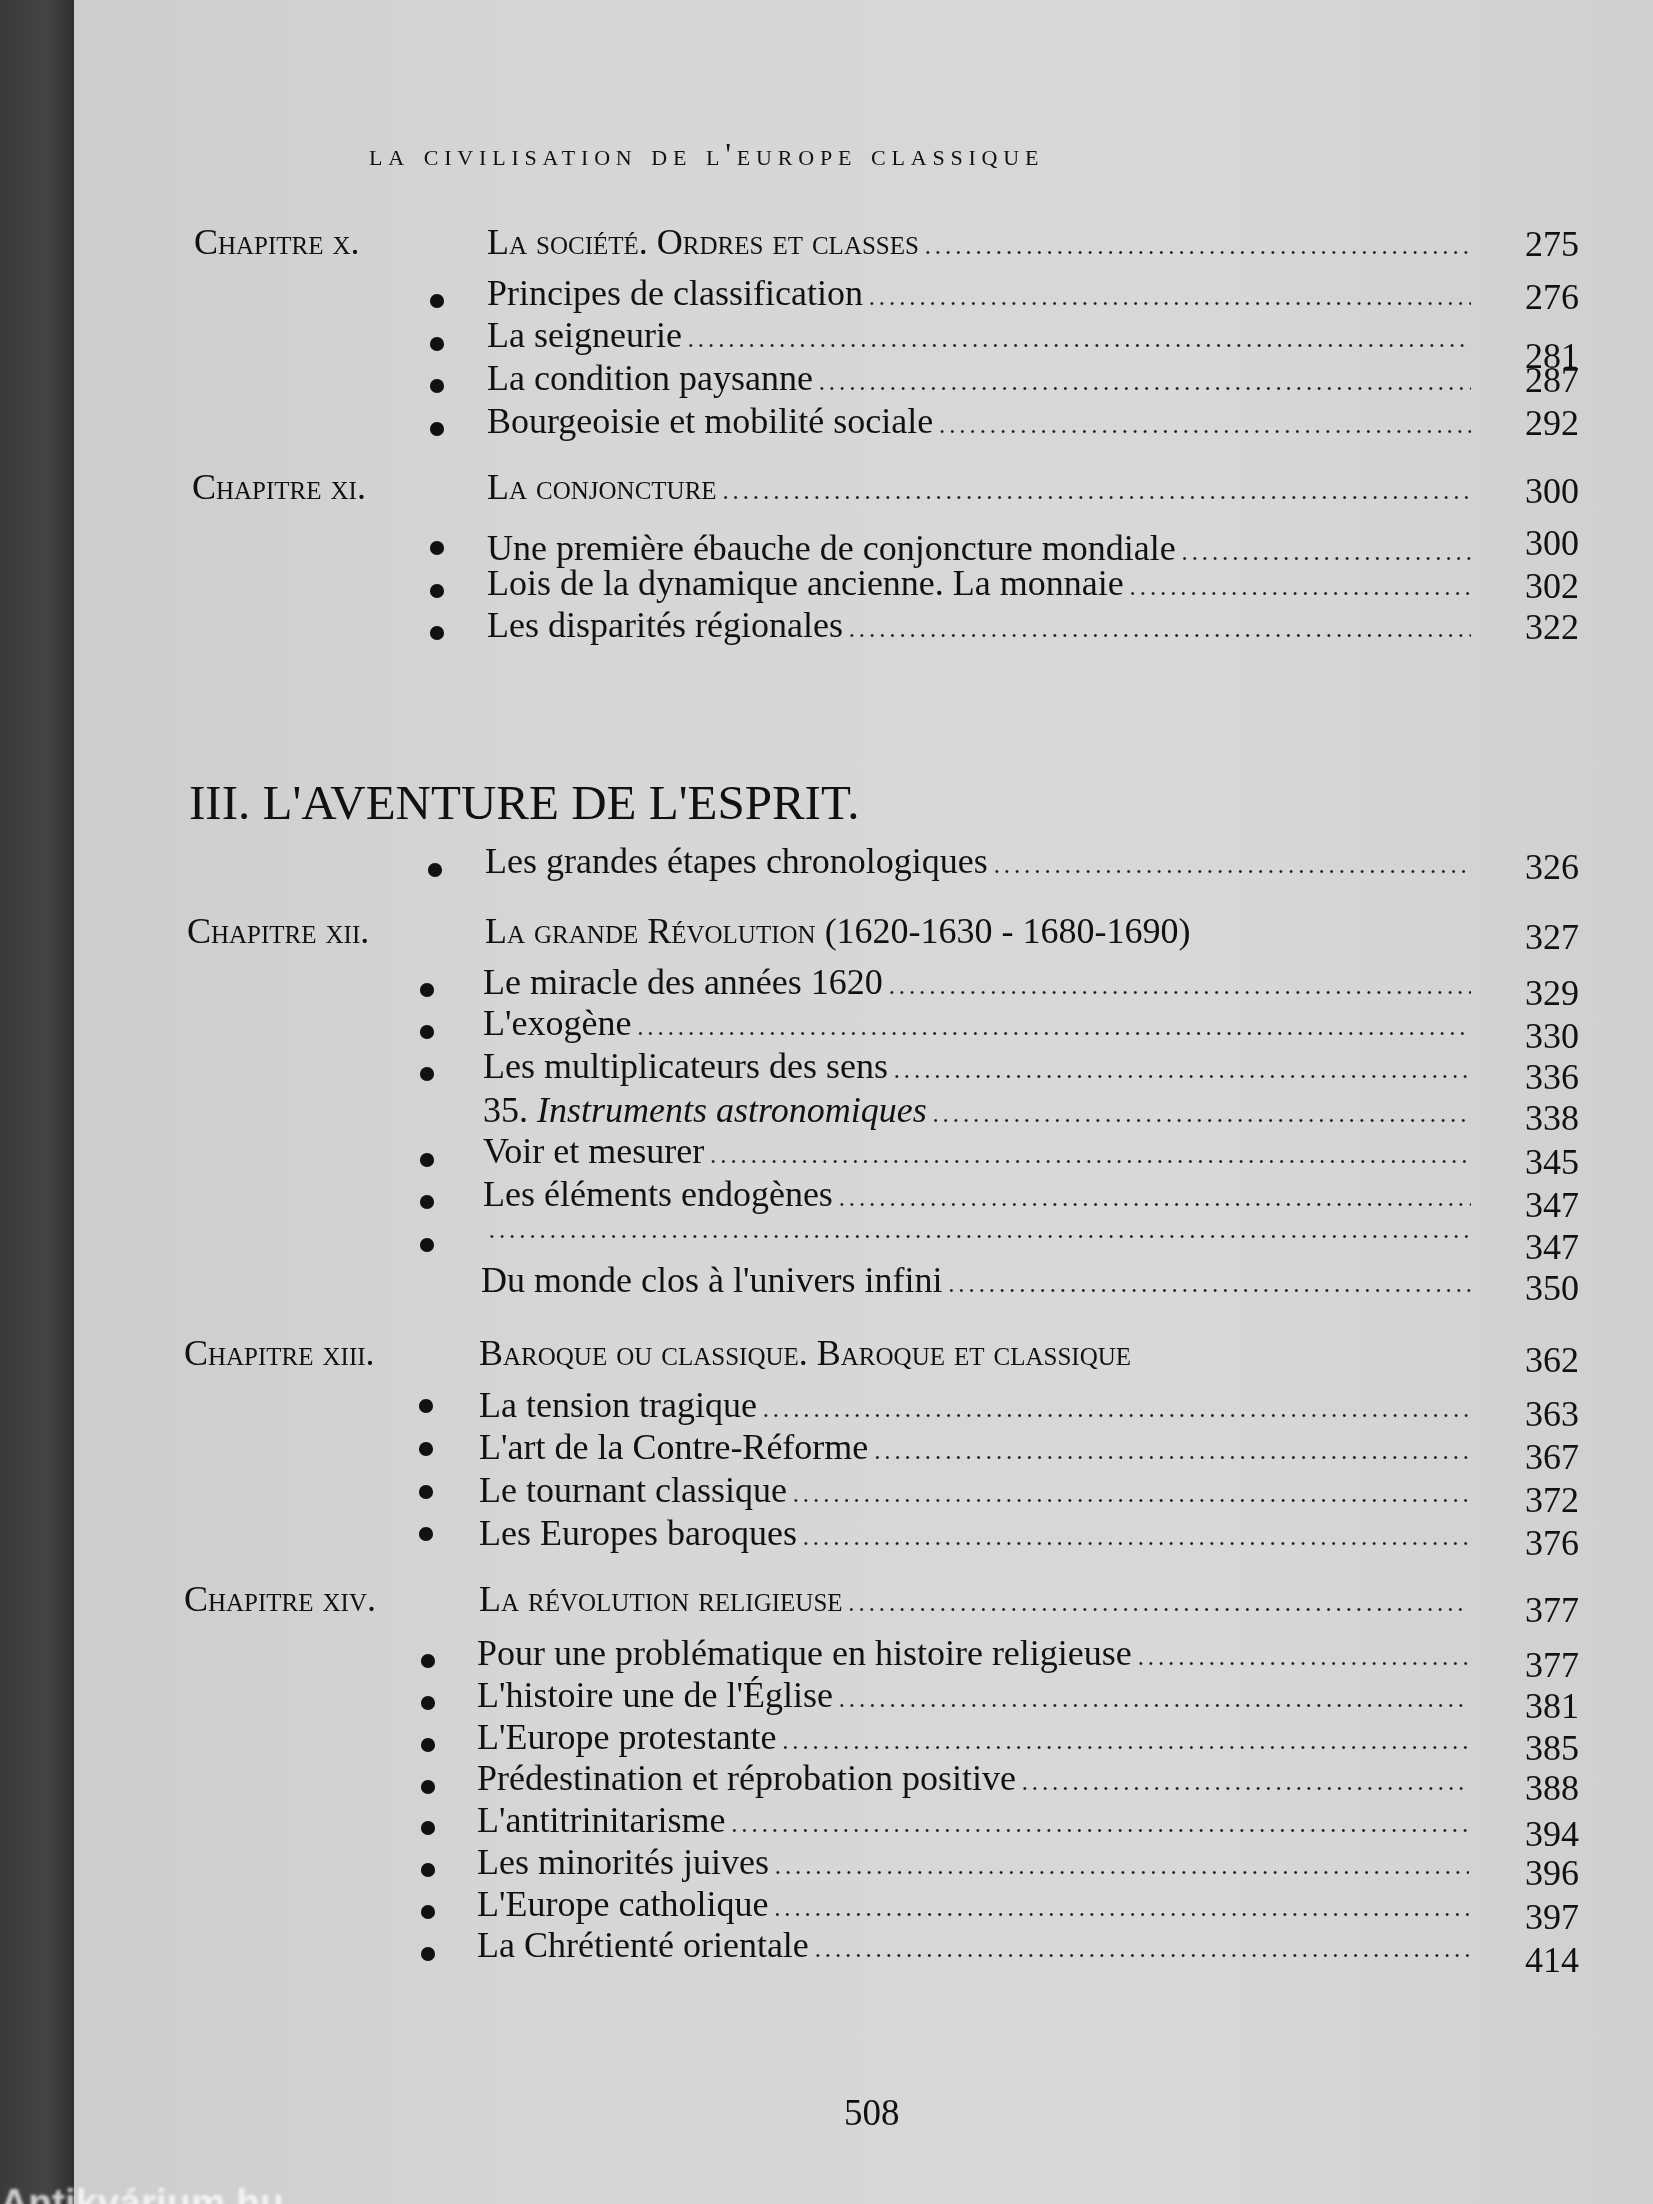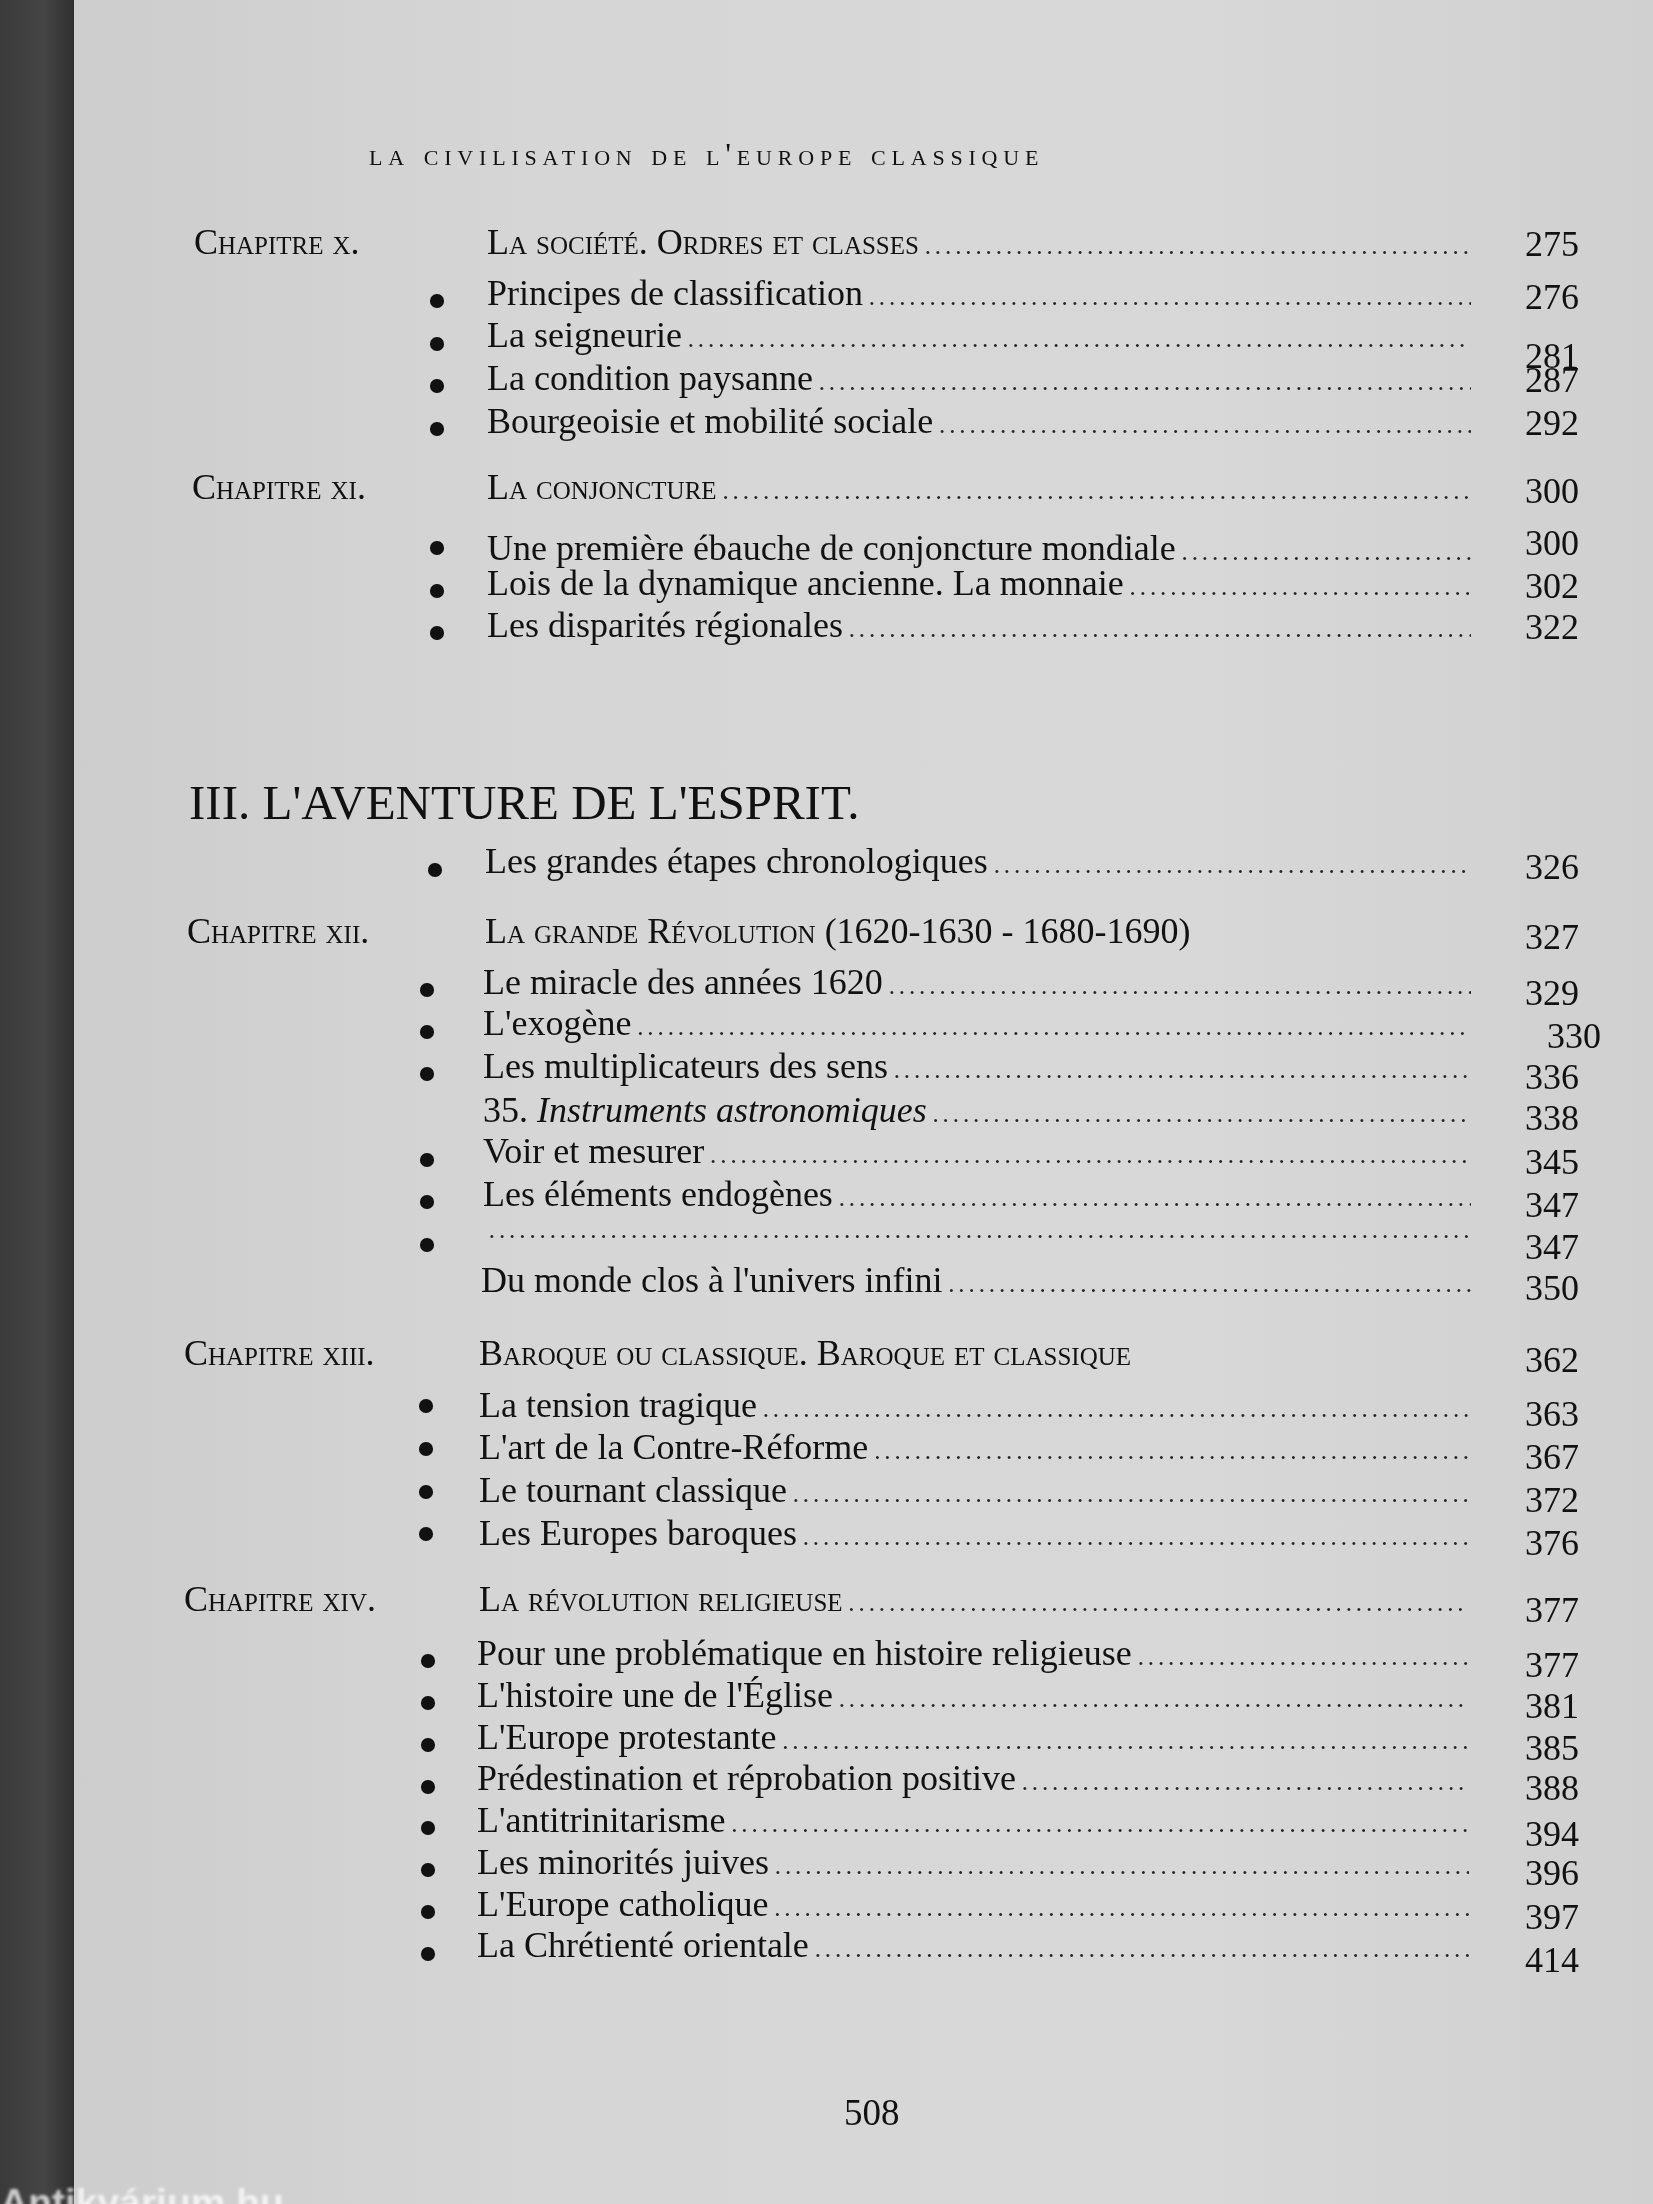--- a/index.html
+++ b/index.html
@@ -150,21 +150,21 @@
     <span class="txt">Le miracle des années 1620</span>
       <span class="dots"></span>
   </div>
   <span class="pg" style="top:972px;">329</span>
 
   <span class="bullet" style="left:420px; top:1025px;"></span>
   <div class="entry" style="left:483px; top:1002px; width:994px;">
     <span class="txt">L'exogène</span>
       <span class="dots"></span>
   </div>
-  <span class="pg" style="top:1015px;margin-left:22px;">330</span>
+  <span class="pg" style="top:1015px;">330</span>
 
   <span class="bullet" style="left:420px; top:1067px;"></span>
   <div class="entry" style="left:483px; top:1045px; width:994px;">
     <span class="txt">Les multiplicateurs des sens</span>
       <span class="dots"></span>
   </div>
   <span class="pg" style="top:1056px;">336</span>
 
   <div class="entry" style="left:483px; top:1089px; width:994px;">
     <span class="txt">35.</span>&nbsp;<span class="txt it">Instruments astronomiques</span><span class="dots"></span>

